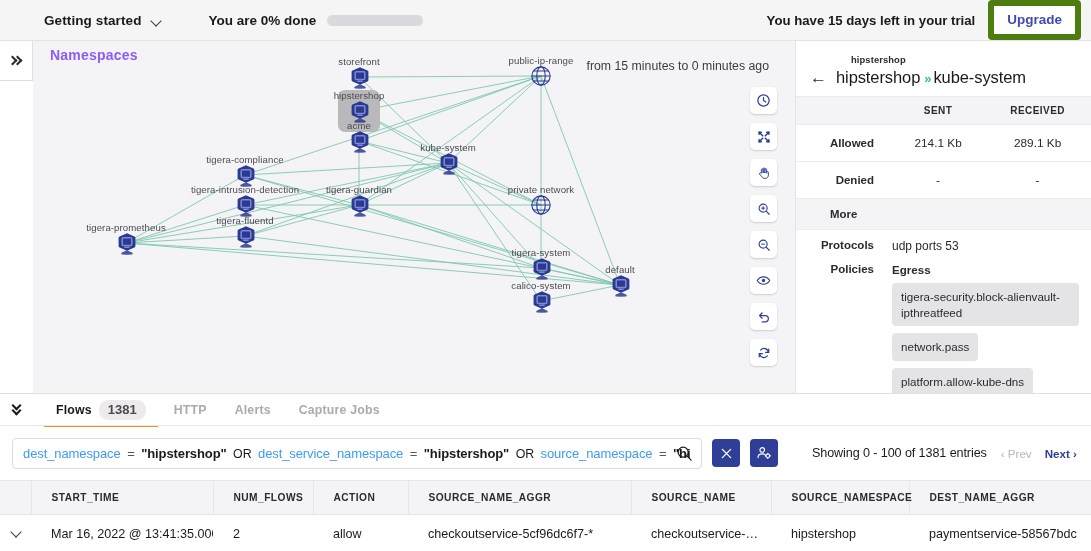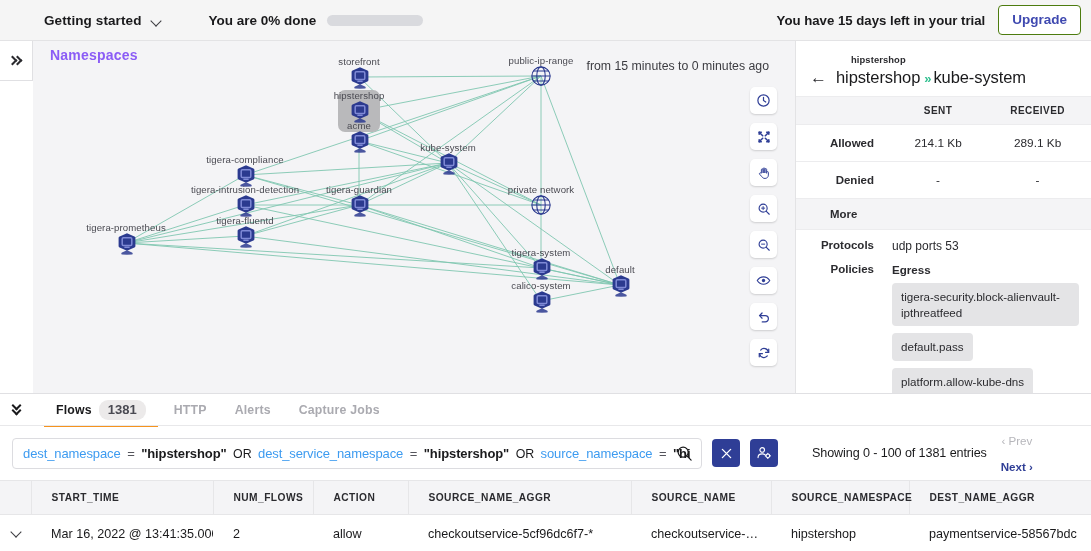--- a/index.html
+++ b/index.html
@@ -25,21 +25,21 @@
     border-right:1.6px solid #3c3c41; border-bottom:1.6px solid #3c3c41;
     transform: rotate(45deg);
   }
   .done-txt { margin-left: 47px; font-size: 13.5px; font-weight: 600; color: #1a1a1c; }
   .progress-track {
     margin-left: 11px; width: 96px; height: 11px; border-radius: 6px; background: #d9dade;
   }
   .trial-txt { margin-left: auto; font-size: 13.2px; font-weight: 600; color: #1a1a1c; }
   .upgrade-btn {
     margin-left: 13px; margin-right: 10px;
-    border: 1px solid #4d7c0f; border-radius: 4px; background: #fff;
+    border: 6px solid #4d7c0f; border-radius: 4px; background: #fff;
     color: #3f49b0; font-size: 13.5px; font-weight: 600;
     padding: 6px 13px 7px; cursor: pointer;
     font-family: "Liberation Sans", sans-serif;
   }
 
   
   .collapse-tab {
     position: absolute; left: 0; top: 41px; width: 33px; height: 40px;
     background: #fff; border-right: 1px solid #e0e0e3; border-bottom: 1px solid #e0e0e3;
     display: flex; align-items: center; justify-content: center; cursor: pointer; z-index: 6;
@@ -169,21 +169,21 @@
   .qtext .val { color: #1a1a1c; font-weight: 700; }
   .qtext .kw { color: #1a1a1c; padding: 0 3px; font-size: 12.4px; }
   .q-search { position: absolute; right: 8px; top: 6px; }
   .sq-btn {
     width: 28px; height: 28px; background: #2f3e96; border-radius: 4px; margin-left: 10px;
     display: flex; align-items: center; justify-content: center; cursor: pointer;
   }
   .showing {
     margin-left: 34px; font-size: 12.6px; color: #1a1a1c; letter-spacing: -.1px;
   }
-  .pager { margin-left: 14px; display: flex; align-items: center; gap: 13px; flex-direction: column; }
+  .pager { margin-left: 14px; display: flex; align-items: center; gap: 13px; }
   .pg-prev { font-size: 11.6px; color: #b6b6bb; cursor: default; }
   .pg-next { font-size: 11.6px; color: #2f3e96; font-weight: 700; cursor: pointer; }
 
   
   .dtable { width: 1091px; border-collapse: collapse; table-layout: fixed; }
   .dtable th {
     background: #f4f4f6; border-top: 1px solid #e6e6e8; border-bottom: 1px solid #e6e6e8;
     border-right: 1px solid #e6e6e8;
     font-size: 10.2px; font-weight: 700; color: #2b2b2f; letter-spacing: .45px;
     padding: 11px 0 11px 20px; text-align: left; height: 33px;
@@ -484,21 +484,21 @@
     <div class="kv">
       <div class="k">Protocols</div>
       <div class="v">udp ports 53</div>
     </div>
 
     <div class="kv2">
       <div class="k">Policies</div>
       <div class="v">
         <div class="egress-lbl">Egress</div>
         <div class="pill full">tigera-security.block-alienvault-ipthreatfeed</div>
-        <div class="pill">default.pass</div>
+        <div class="pill">network.pass</div>
         <div class="pill">platform.allow-kube-dns</div>
       </div>
     </div>
   </div>
 
   <div class="bottom">
 
     <div class="tabs">
       <span class="dbl-chev">
           <i></i>

